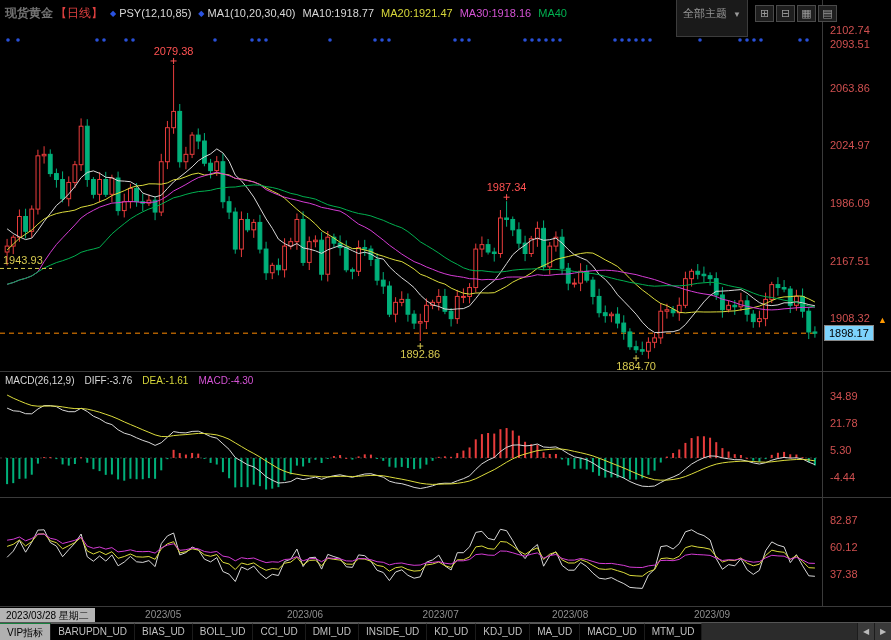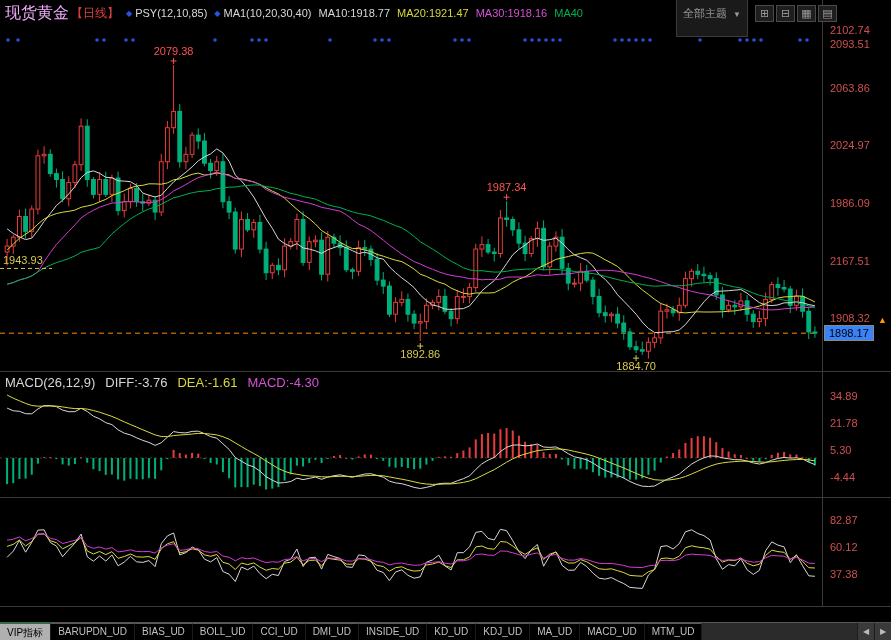--- a/index.html
+++ b/index.html
@@ -1,21 +1,21 @@
 <!DOCTYPE html>
 <html><head>
 <meta charset="utf-8">
 <style>
   html,body{margin:0;padding:0;background:#111;}
   #page{position:relative;width:891px;height:640px;background:#000;overflow:hidden;
         font-family:"Liberation Sans","DejaVu Sans",sans-serif;-webkit-font-smoothing:antialiased;}
   
   #topbar{position:absolute;left:0;top:0;width:838px;height:26px;display:flex;align-items:center;
           gap:7px;padding-left:5px;font-size:11px;white-space:nowrap;z-index:5;}
-  .t-title{color:#f0abfc;font-weight:normal;font-size:16px;}
+  .t-title{color:#737373;font-weight:bold;font-size:12px;}
   .t-period{color:#e04040;font-size:12px;font-weight:normal;margin-left:-5px;}
   .t-white{color:#d8d8d8;}
   .t-yellow{color:#d8d83a;}
   .t-magenta{color:#d553d5;}
   .t-green{color:#00b050;}
   .diamond{color:#2952e0;font-size:8px;margin-right:-4px;}
   #theme-dd{margin-left:auto;color:#9a9a9a;background:#1a1a1a;border:1px solid #3c3c3c;
             padding:15px 6px;font-size:11px;cursor:pointer;}
   #theme-dd .caret{font-size:8px;color:#9a9a9a;margin-left:3px;}
   #layout-btns{display:flex;gap:2px;margin-right:6px;}
@@ -24,25 +24,25 @@
   
   #main-svg{position:absolute;left:0;top:28px;}
   #macd-svg{position:absolute;left:0;top:372px;}
   #rsi-svg{position:absolute;left:0;top:498px;}
   
   .hsep{position:absolute;left:0;width:891px;height:1px;background:#3a3a3a;}
   #vsep{position:absolute;left:822px;top:0;width:1px;height:606px;background:#3a3a3a;}
   
   #axis-layer{position:absolute;left:0;top:0;width:891px;height:640px;pointer-events:none;}
   .axis-label{position:absolute;font-size:11px;color:#d05050;}
-  #last-price-box{position:absolute;left:824px;background:#3b82f6;color:#000;font-size:11px;
+  #last-price-box{position:absolute;left:824px;background:#7dd3fc;color:#000;font-size:11px;
                   padding:0 4px;line-height:14px;border:1px solid #888;}
   #price-arrow{position:absolute;left:878px;color:#ff9900;font-size:9px;}
   
-  .panel-label{position:absolute;left:5px;display:flex;gap:10px;font-size:13px;z-index:4;white-space:nowrap;}
+  .panel-label{position:absolute;left:5px;display:flex;gap:10px;font-size:10px;z-index:4;white-space:nowrap;}
   
   #xaxis-row{position:absolute;left:0;top:607px;width:891px;height:15px;}
   #date-box{position:absolute;left:0;top:1px;background:#b4b4b4;color:#000;font-size:10px;
             padding:1px 6px;}
   .x-tick{position:absolute;top:2px;color:#8f8f8f;font-size:10px;}
   
   #tabbar{position:absolute;left:0;top:622px;width:891px;height:18px;background:#2b2b2b;
           border-top:1px solid #555;display:flex;align-items:stretch;overflow:hidden;}
   .ind-tab{font-size:10px;color:#c0c0c0;background:#000000;border-right:1px solid #1c1c1c;
            border-top:1px solid #5a5a5a;padding:2px 7px 0 7px;cursor:pointer;white-space:nowrap;}
@@ -568,20 +568,28 @@
       <span class="axis-label" style="left: 830px; top: 312.161px;">1908.32</span>
       <span class="axis-label" style="left: 830px; top: 390px;">34.89</span>
       <span class="axis-label" style="left: 830px; top: 417px;">21.78</span>
       <span class="axis-label" style="left: 830px; top: 444px;">5.30</span>
       <span class="axis-label" style="left: 830px; top: 471px;">-4.44</span>
       <span class="axis-label" style="left: 830px; top: 514px;">82.87</span>
       <span class="axis-label" style="left: 830px; top: 541px;">60.12</span>
       <span class="axis-label" style="left: 830px; top: 568px;">37.38</span>
     </div>
 
+  <div id="xaxis-row">
+    <span id="date-box">2023/03/28 星期二</span>
+  <span class="x-tick" style="left: 145.083px;">2023/05</span>
+      <span class="x-tick" style="left: 286.917px;">2023/06</span>
+      <span class="x-tick" style="left: 422.583px;">2023/07</span>
+      <span class="x-tick" style="left: 552.083px;">2023/08</span>
+      <span class="x-tick" style="left: 693.917px;">2023/09</span>
+    </div>
 
   <div id="tabbar">
       <span class="ind-tab active">VIP指标</span>
       <span class="ind-tab">BARUPDN_UD</span>
       <span class="ind-tab">BIAS_UD</span>
       <span class="ind-tab">BOLL_UD</span>
       <span class="ind-tab">CCI_UD</span>
       <span class="ind-tab">DMI_UD</span>
       <span class="ind-tab">INSIDE_UD</span>
       <span class="ind-tab">KD_UD</span>

